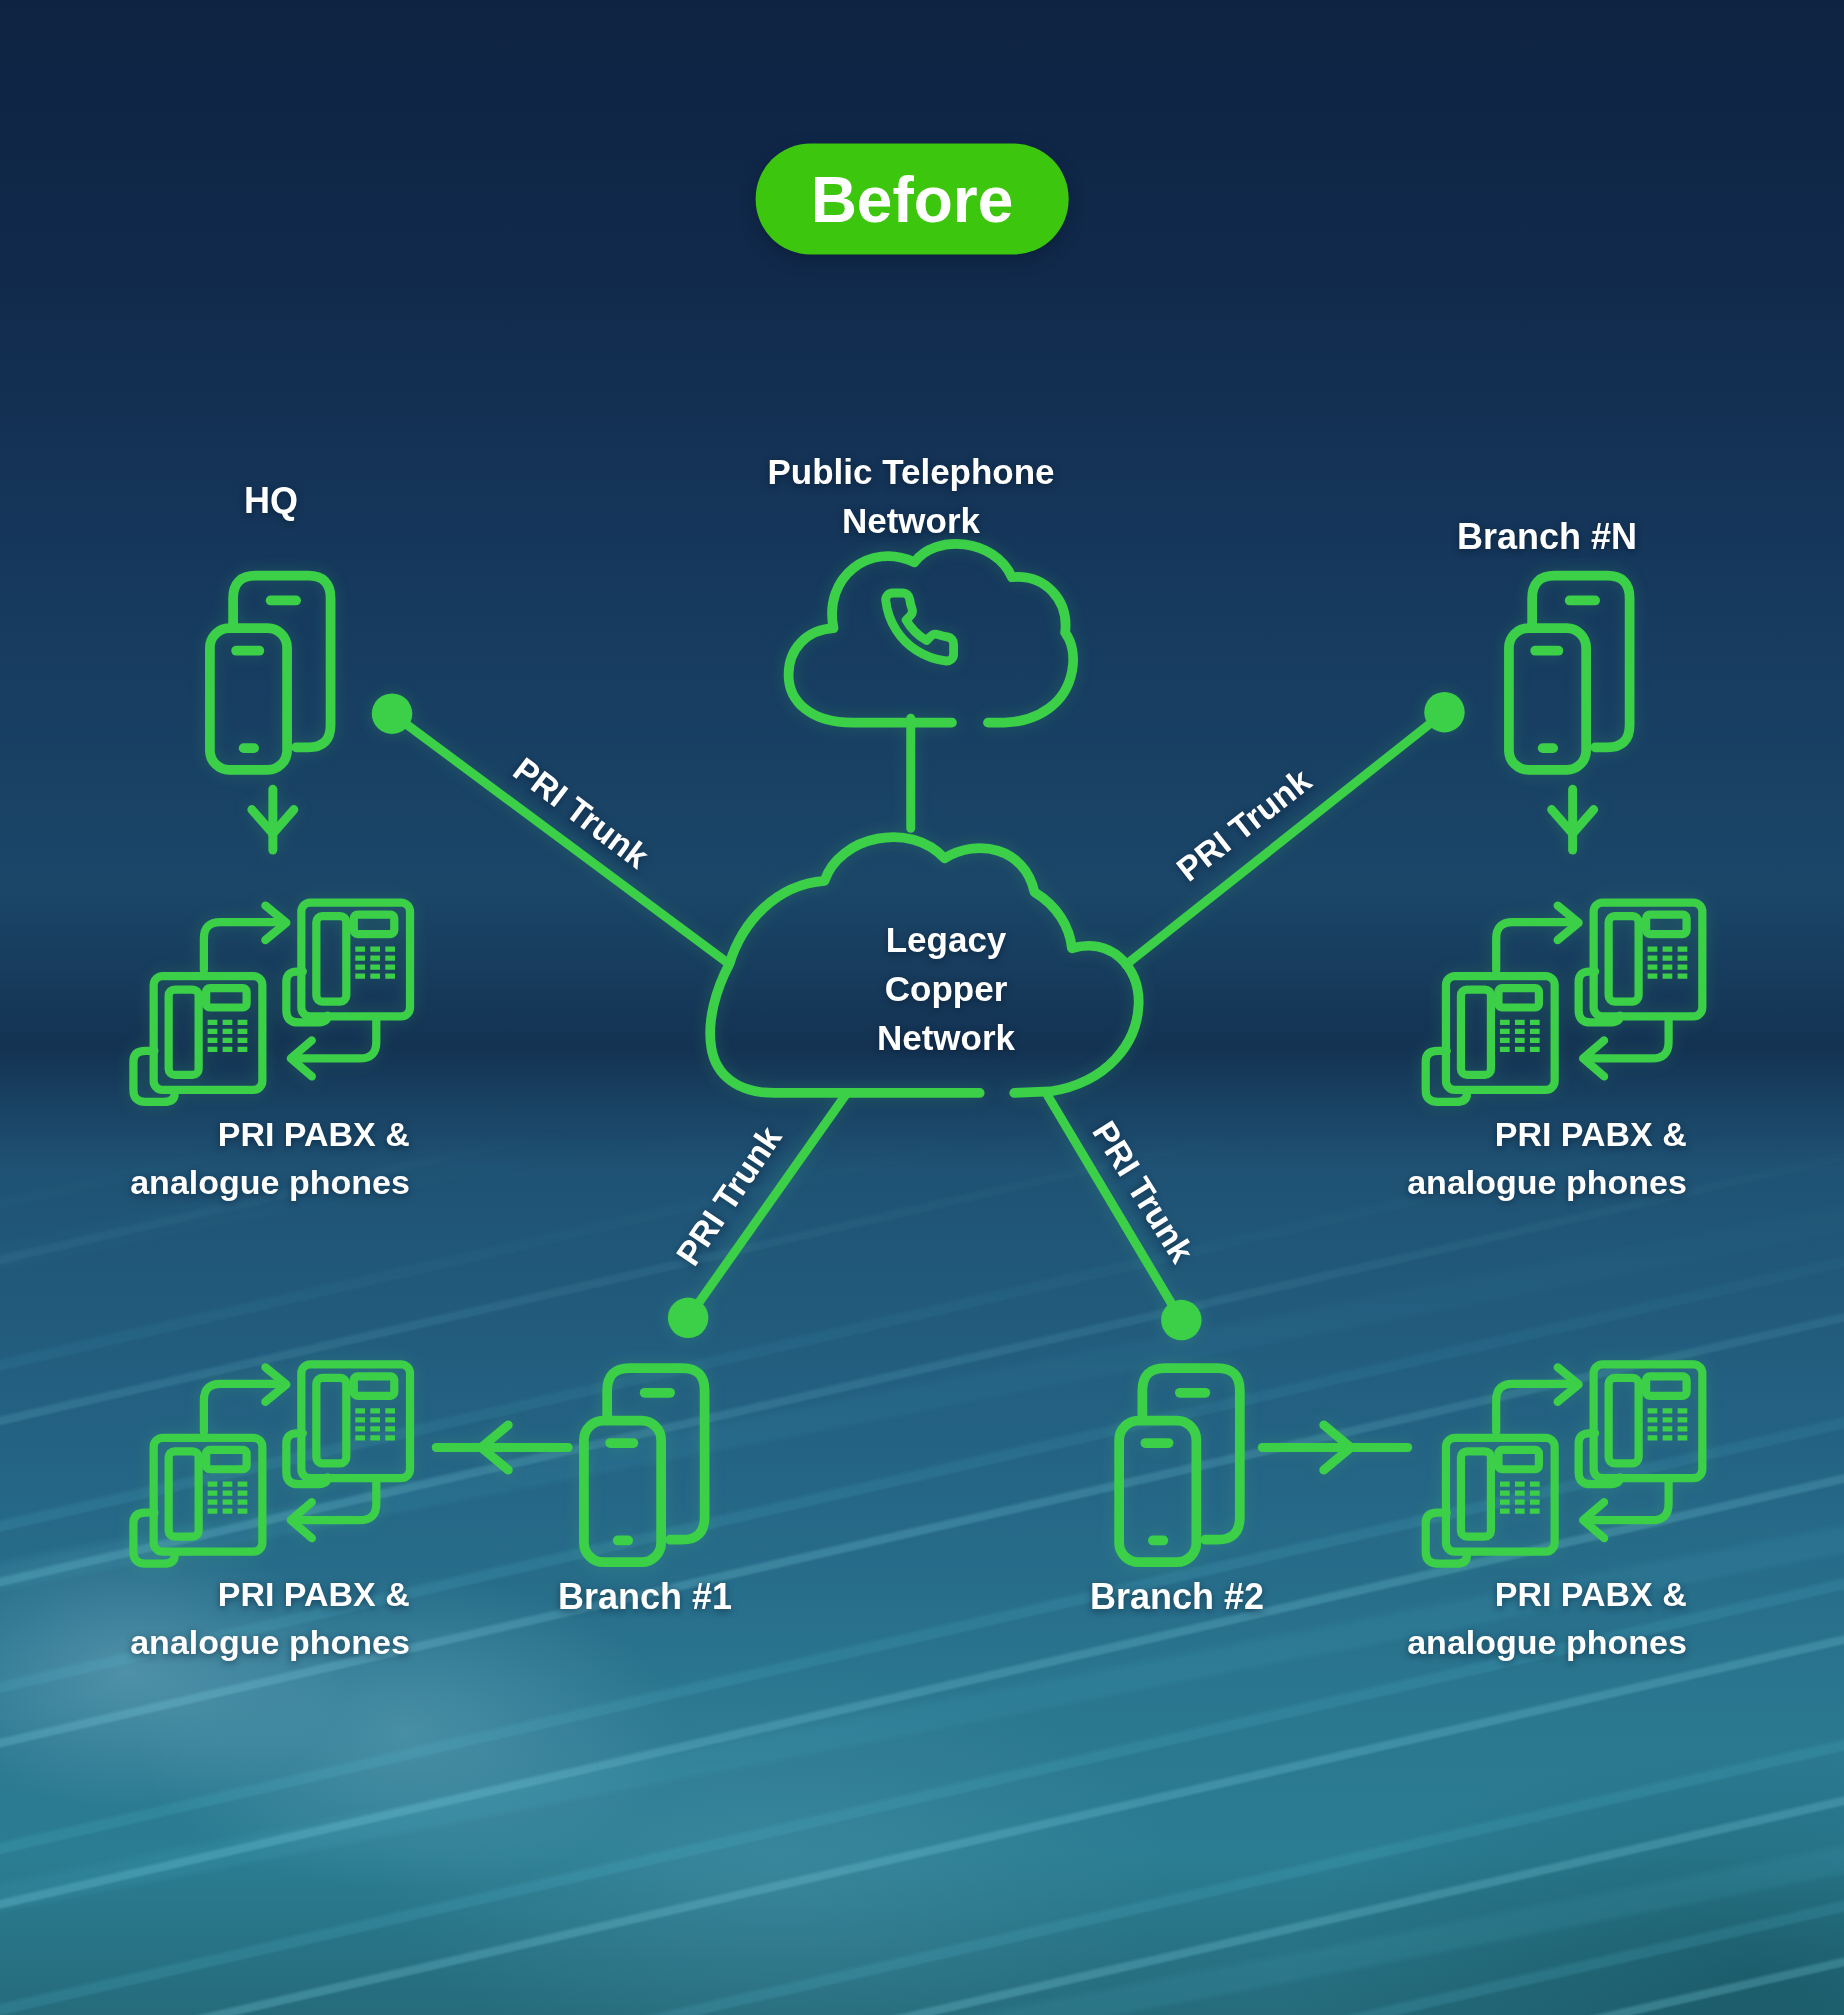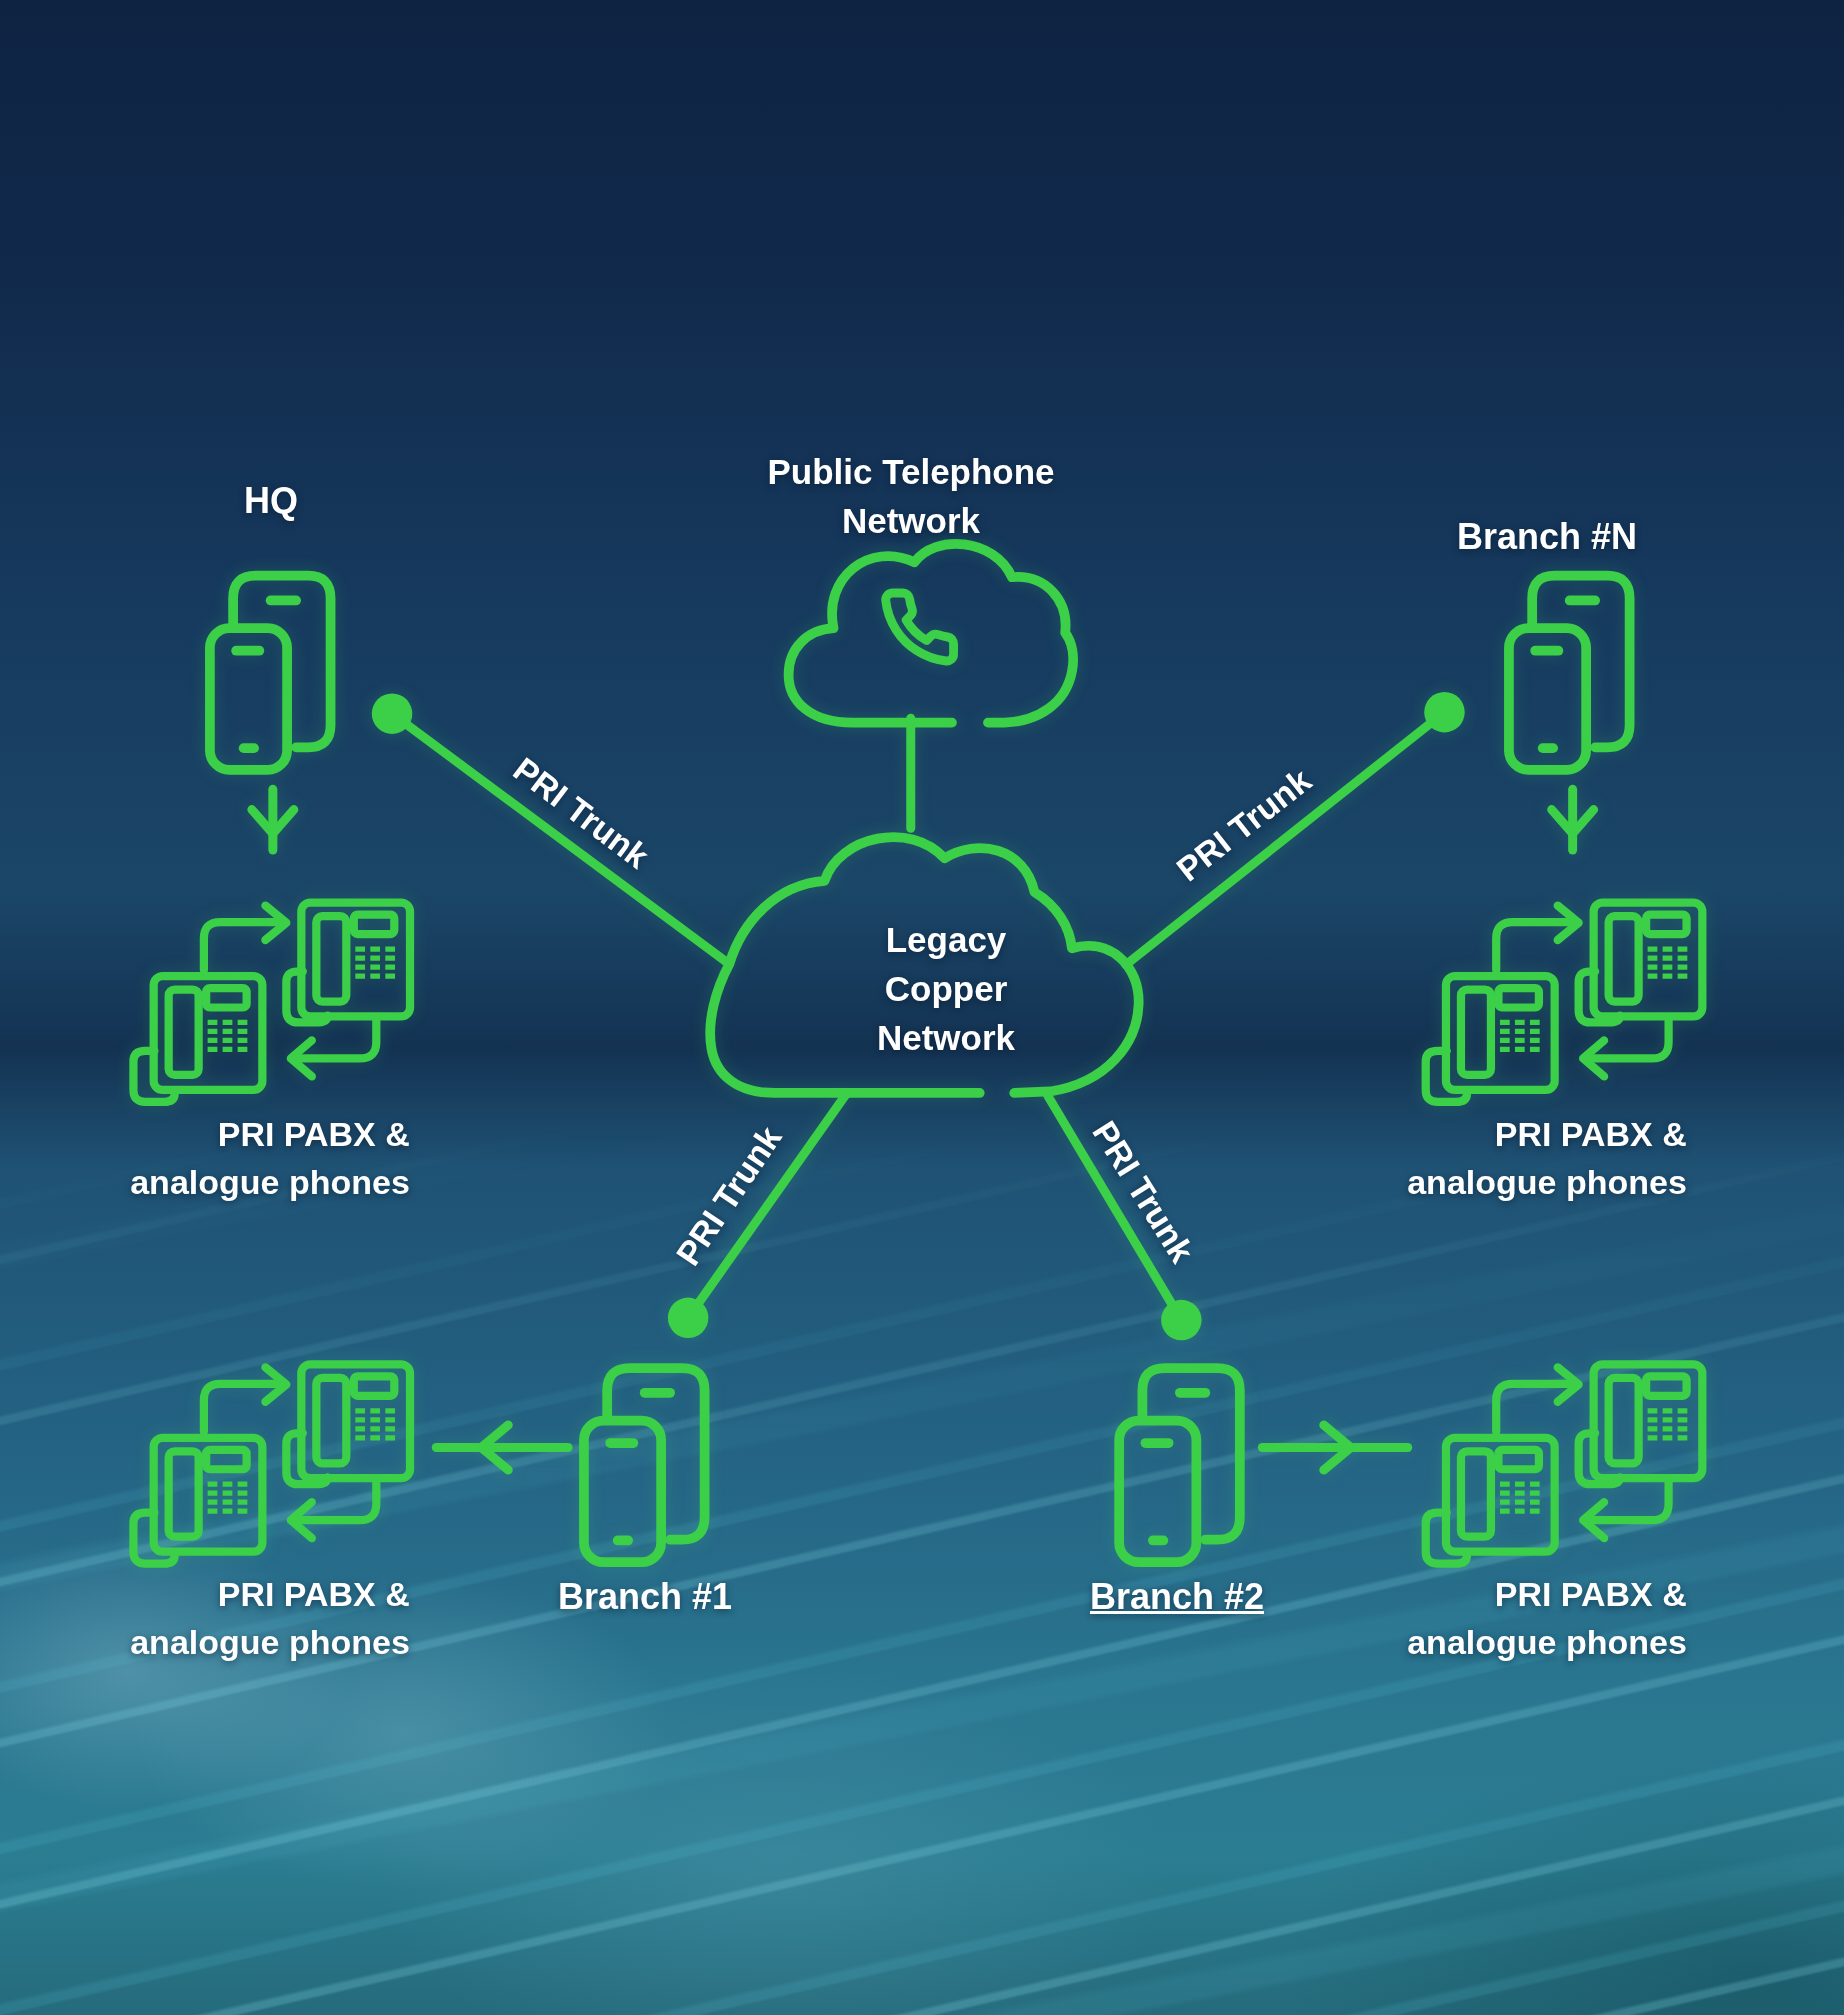--- a/index.html
+++ b/index.html
@@ -68,21 +68,21 @@
   .trunk-lbl   { font-size: 34px; }
   #trunk-tl { left: 581px;  top: 813px; transform: translate(-50%,-50%) rotate(37deg); }
   #trunk-tr { left: 1244px; top: 825px; transform: translate(-50%,-50%) rotate(-38deg); }
   #trunk-bl { left: 729px;  top: 1196px; transform: translate(-50%,-50%) rotate(-56deg); }
   #trunk-br { left: 1143px; top: 1192px; transform: translate(-50%,-50%) rotate(58deg); }
   #lbl-ptn    { left: 911px; top: 496px;  }
   #lbl-legacy { left: 926px; top: 988px; margin-left: 20px; }
   #lbl-hq     { left: 271px;  top: 501px;  }
   #lbl-bn     { left: 1547px; top: 537px;  }
   #lbl-b1     { left: 645px;  top: 1597px; }
-  #lbl-b2     { left: 1177px; top: 1597px; text-decoration: underline; }
+  #lbl-b2     { left: 1177px; top: 1597px; }
   #equip-tl { left: 270px;  top: 1158px; }
   #equip-tr { left: 1547px; top: 1158px; }
   #equip-bl { left: 270px;  top: 1618px; }
   #equip-br { left: 1547px; top: 1618px; }
   
   .badge {
     position: absolute;
     left: 912px; top: 199px;
     transform: translate(-50%, -50%);
     height: 111px;
@@ -177,20 +177,21 @@
         <path d="M678 1901 L642 1931"></path>
         <path d="M678 1961 L642 1931"></path>
     </g>
     <g>
       <path d="M1684 1931 H1878"></path>
         <path d="M1766 1901 L1802 1931"></path>
         <path d="M1766 1961 L1802 1931"></path>
     </g>
   </svg>
 
+  <div class="badge">Before</div>
 
   <div class="lbl cloud-lbl" id="lbl-ptn">
     <span>Public Telephone</span>
     <span>Network</span>
   </div>
   <div class="lbl cloud-lbl" id="lbl-legacy">
     <span>Legacy</span>
     <span>Copper</span>
     <span>Network</span>
   </div>

